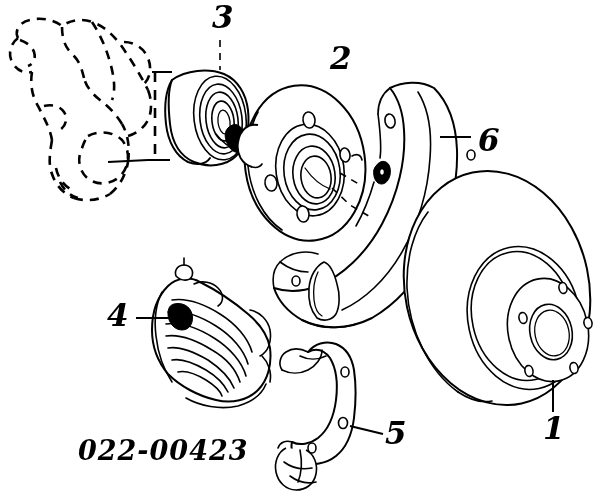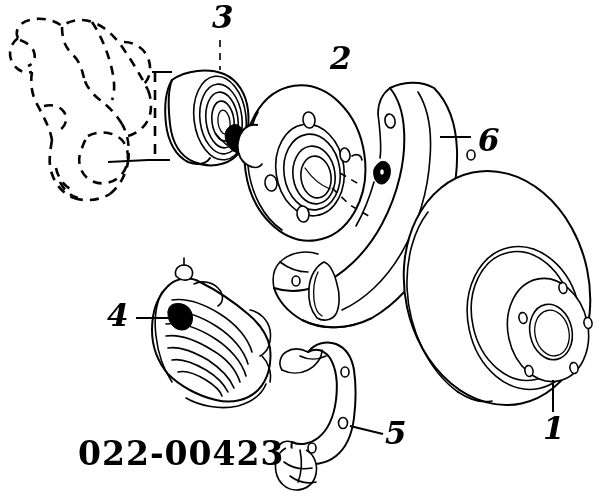--- a/index.html
+++ b/index.html
@@ -102,22 +102,23 @@
     letter-spacing: 0px;
     user-select: none;
     white-space: nowrap;
   }
   #part-number {
     position: absolute;
     left: 78px;
     top: 437px;
     color: #000000;
     font-family: "DejaVu Serif", "Liberation Serif", serif;
+    font-style: italic;
     font-weight: bold;
-    font-size: 33px;
+    font-size: 27px;
     letter-spacing: 1px;
     line-height: 1;
     white-space: nowrap;
     user-select: none;
   }
 </style>
 </head>
 <body>
 
 <div id="diagram-root">

